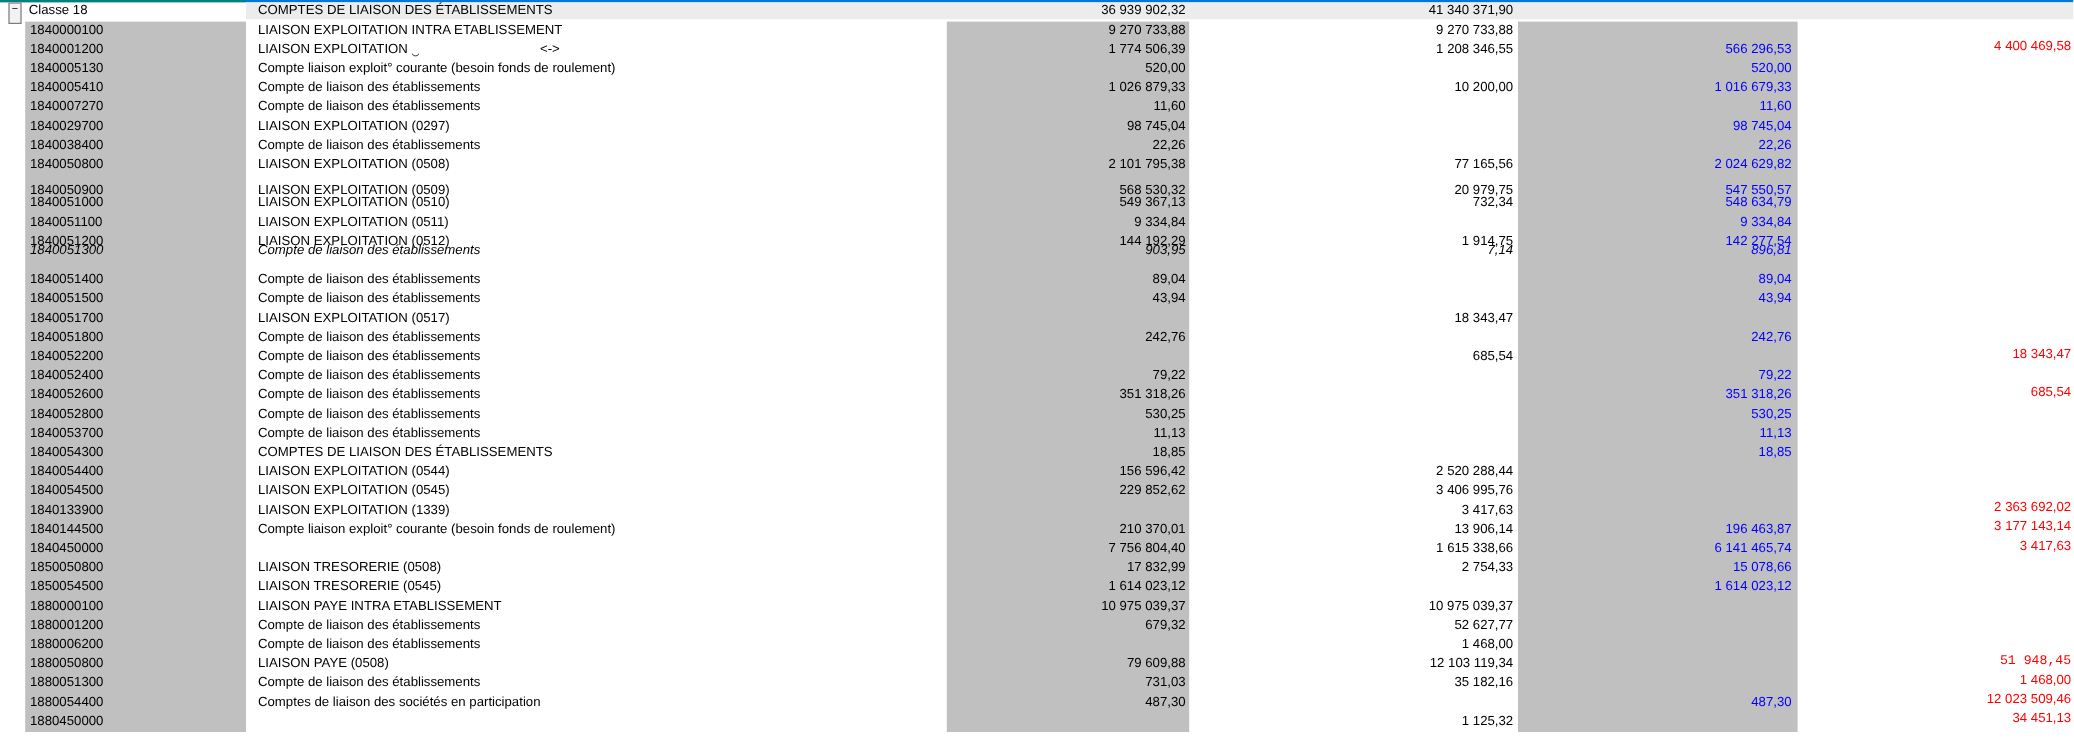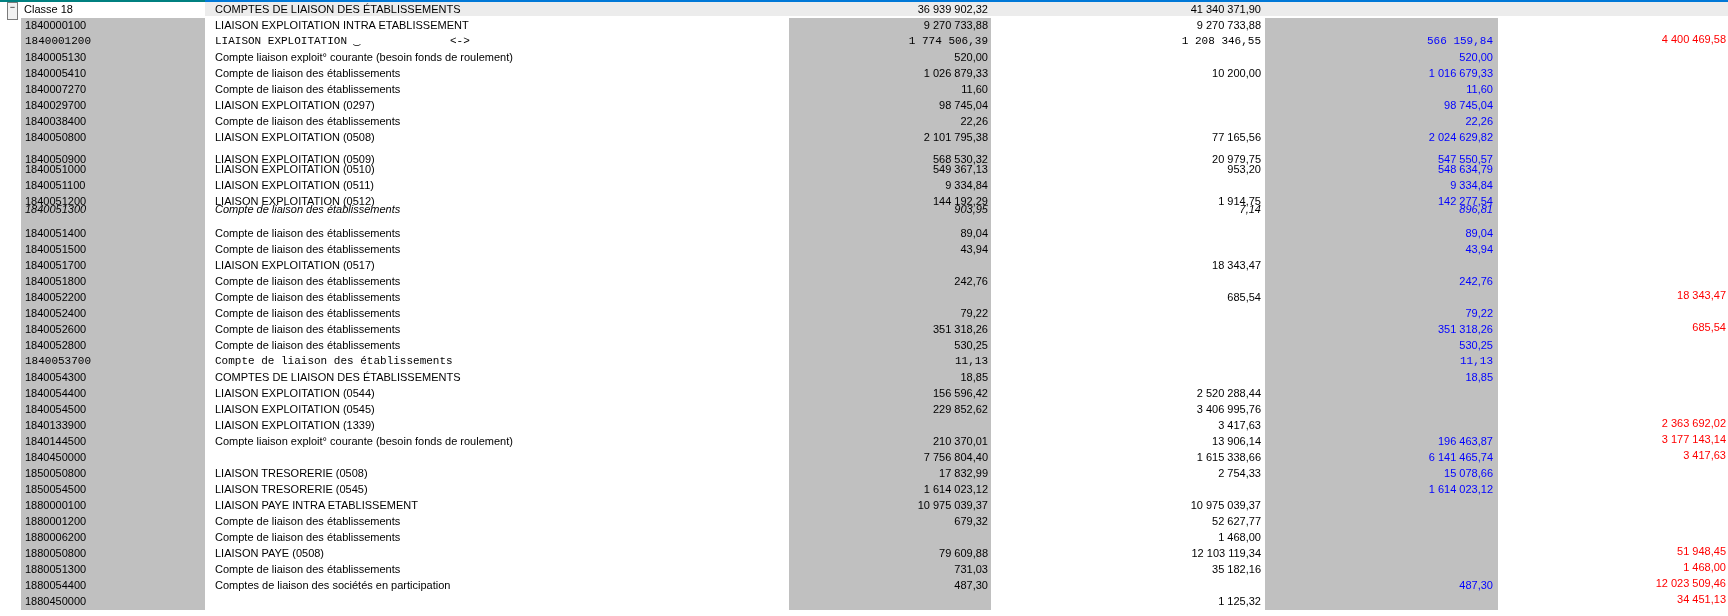--- a/index.html
+++ b/index.html
@@ -44,27 +44,27 @@
         <span class="c-debit">36 939 902,32</span>
         <span class="c-credit">41 340 371,90</span>
         <span class="c-sc" style="color: rgb(255, 0, 0);">4 400 469,58</span>
       </div>
       <div class="row" style="top: 18px;">
         <span class="c-code">1840000100</span>
         <span class="c-label">LIAISON EXPLOITATION INTRA ETABLISSEMENT</span>
         <span class="c-debit">9 270 733,88</span>
         <span class="c-credit">9 270 733,88</span>
       </div>
-      <div class="row" style="top: 34px; font-family: Liberation Mono, monospace;">
+      <div class="row" style="top: 34px;">
         <span class="c-code">1840001200</span>
         <span class="c-label">LIAISON EXPLOITATION ‿</span>
         <span class="c-extra">&lt;-&gt;</span>
         <span class="c-debit">1 774 506,39</span>
         <span class="c-credit">1 208 346,55</span>
-        <span class="c-sd" style="color: rgb(0, 0, 255);">566 159,84</span>
+        <span class="c-sd" style="color: rgb(0, 0, 255);">566 296,53</span>
       </div>
       <div class="row" style="top: 50px;">
         <span class="c-code">1840005130</span>
         <span class="c-label">Compte liaison exploit° courante (besoin fonds de roulement)</span>
         <span class="c-debit">520,00</span>
         <span class="c-sd" style="color: rgb(0, 0, 255);">520,00</span>
       </div>
       <div class="row" style="top: 66px;">
         <span class="c-code">1840005410</span>
         <span class="c-label">Compte de liaison des établissements</span>
@@ -101,21 +101,21 @@
         <span class="c-code">1840050900</span>
         <span class="c-label">LIAISON EXPLOITATION (0509)</span>
         <span class="c-debit">568 530,32</span>
         <span class="c-credit">20 979,75</span>
         <span class="c-sd" style="color: rgb(0, 0, 255);">547 550,57</span>
       </div>
       <div class="row" style="top: 162px;">
         <span class="c-code">1840051000</span>
         <span class="c-label">LIAISON EXPLOITATION (0510)</span>
         <span class="c-debit">549 367,13</span>
-        <span class="c-credit">953,20</span>
+        <span class="c-credit">732,34</span>
         <span class="c-sd" style="color: rgb(0, 0, 255);">548 634,79</span>
       </div>
       <div class="row" style="top: 178px;">
         <span class="c-code">1840051100</span>
         <span class="c-label">LIAISON EXPLOITATION (0511)</span>
         <span class="c-debit">9 334,84</span>
         <span class="c-sd" style="color: rgb(0, 0, 255);">9 334,84</span>
       </div>
       <div class="row" style="top: 194px;">
         <span class="c-code">1840051200</span>
@@ -172,21 +172,21 @@
         <span class="c-label">Compte de liaison des établissements</span>
         <span class="c-debit">351 318,26</span>
         <span class="c-sd" style="color: rgb(0, 0, 255);">351 318,26</span>
       </div>
       <div class="row" style="top: 338px;">
         <span class="c-code">1840052800</span>
         <span class="c-label">Compte de liaison des établissements</span>
         <span class="c-debit">530,25</span>
         <span class="c-sd" style="color: rgb(0, 0, 255);">530,25</span>
       </div>
-      <div class="row" style="top: 354px; font-family: Liberation Mono, monospace;">
+      <div class="row" style="top: 354px;">
         <span class="c-code">1840053700</span>
         <span class="c-label">Compte de liaison des établissements</span>
         <span class="c-debit">11,13</span>
         <span class="c-sd" style="color: rgb(0, 0, 255);">11,13</span>
       </div>
       <div class="row" style="top: 370px;">
         <span class="c-code">1840054300</span>
         <span class="c-label">COMPTES DE LIAISON DES ÉTABLISSEMENTS</span>
         <span class="c-debit">18,85</span>
         <span class="c-sd" style="color: rgb(0, 0, 255);">18,85</span>
@@ -241,21 +241,21 @@
         <span class="c-code">1880000100</span>
         <span class="c-label">LIAISON PAYE INTRA ETABLISSEMENT</span>
         <span class="c-debit">10 975 039,37</span>
         <span class="c-credit">10 975 039,37</span>
       </div>
       <div class="row" style="top: 514px;">
         <span class="c-code">1880001200</span>
         <span class="c-label">Compte de liaison des établissements</span>
         <span class="c-debit">679,32</span>
         <span class="c-credit">52 627,77</span>
-        <span class="c-sc" style="color: rgb(255, 0, 0);">51 948,45</span>
+        <span class="c-sc" style="color: rgb(255, 0, 0); font-family: Liberation Mono, monospace;">51 948,45</span>
       </div>
       <div class="row" style="top: 530px;">
         <span class="c-code">1880006200</span>
         <span class="c-label">Compte de liaison des établissements</span>
         <span class="c-credit">1 468,00</span>
         <span class="c-sc" style="color: rgb(255, 0, 0);">1 468,00</span>
       </div>
       <div class="row" style="top: 546px;">
         <span class="c-code">1880050800</span>
         <span class="c-label">LIAISON PAYE (0508)</span>

